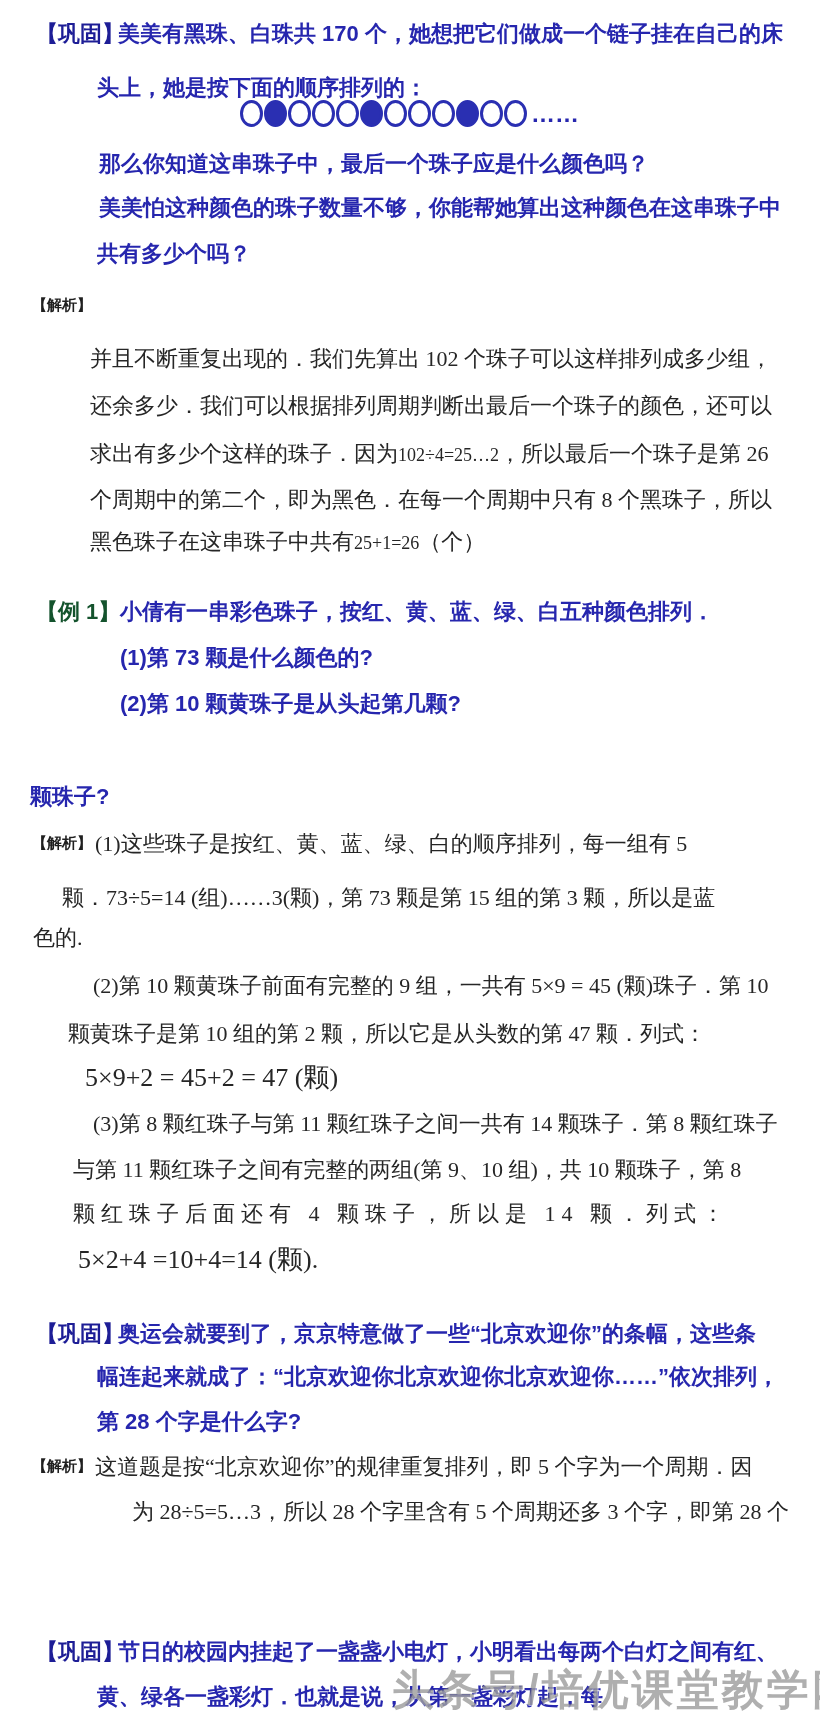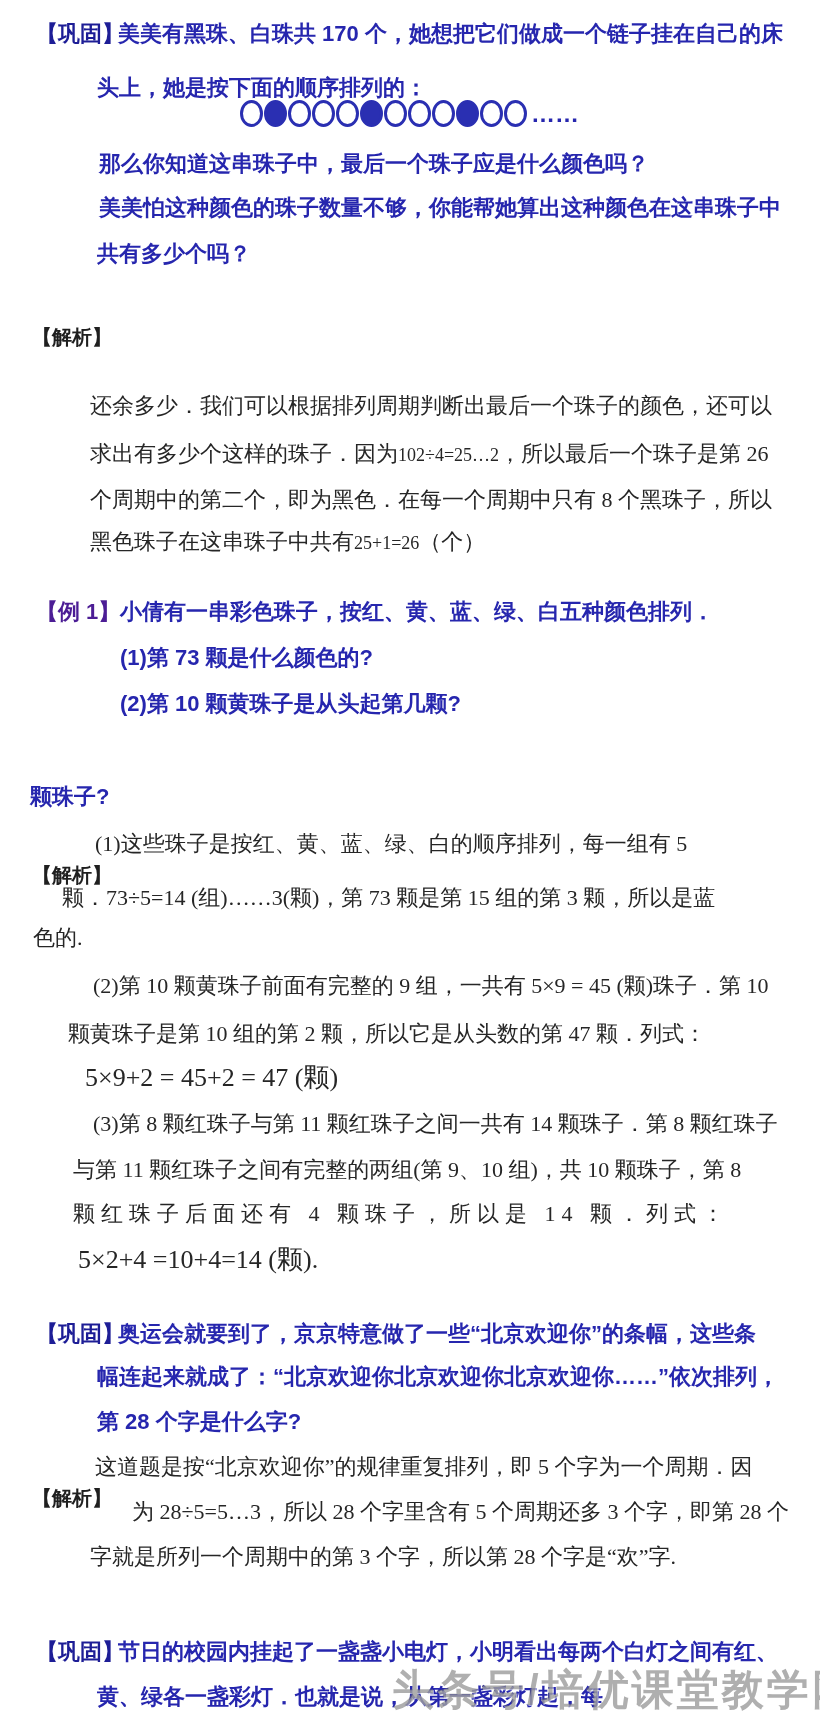--- a/index.html
+++ b/index.html
@@ -20,34 +20,33 @@
   .blue {
     color: #2626ae;
     font-weight: bold;
     font-family: "Liberation Sans", sans-serif;
   }
   .label-blue {
     color: #1d1d96;
     font-weight: bold;
   }
   .label-red {
-    color: #4c1d95;
+    color: #14532d;
     font-weight: bold;
   }
   .black {
     color: #262626;
     font-weight: normal;
     font-family: "Liberation Serif", serif;
   }
   .label-analysis {
-    font-size: 20px;
+    font-size: 15px;
     font-weight: bold;
     color: #1f1f1f;
     font-family: "Liberation Serif", serif;
-    margin-top: 29px;
   }
   .math {
     font-family: "Liberation Serif", serif;
     font-size: 26px;
     color: #262626;
   }
   .math-inline {
     font-family: "Liberation Serif", serif;
     font-size: 18px;
   }
@@ -111,20 +110,21 @@
         <span class="bead"></span>
       </span>
     <span class="bead-ellipsis">……</span>
   </div>
 
   <div class="line blue" style="top:150px; left:99px;">那么你知道这串珠子中，最后一个珠子应是什么颜色吗？</div>
   <div class="line blue" style="top:194px; left:99px;">美美怕这种颜色的珠子数量不够，你能帮她算出这种颜色在这串珠子中</div>
   <div class="line blue" style="top:240px; left:97px;">共有多少个吗？</div>
 
   <div class="line label-analysis" style="top:296px; left:32px;">【解析】</div>
+  <div class="line black" style="top:345px; left:90px;">并且不断重复出现的．我们先算出 102 个珠子可以这样排列成多少组，</div>
   <div class="line black" style="top:392px; left:90px;">还余多少．我们可以根据排列周期判断出最后一个珠子的颜色，还可以</div>
   <div class="line black" style="top:440px; left:90px;">
     <span>求出有多少个这样的珠子．因为</span><span class="math-inline">102÷4=25…2</span><span>，所以最后一个珠子是第 26</span>
   </div>
   <div class="line black" style="top:486px; left:90px;">个周期中的第二个，即为黑色．在每一个周期中只有 8 个黑珠子，所以</div>
   <div class="line black" style="top:528px; left:90px;">
     <span>黑色珠子在这串珠子中共有</span><span class="math-inline">25+1=26</span><span>（个）</span>
   </div>
 
   <div class="line label-red" style="top:598px; left:36px;">【例 1】</div>
@@ -146,21 +146,20 @@
   <div class="line math" style="top:1244px; left:78px;">5×2+4 =10+4=14 (颗).</div>
 
   <div class="line blue label-blue" style="top:1320px; left:36px;">【巩固】</div>
   <div class="line blue" style="top:1320px; left:118px;">奥运会就要到了，京京特意做了一些“北京欢迎你”的条幅，这些条</div>
   <div class="line blue" style="top:1363px; left:97px;">幅连起来就成了：“北京欢迎你北京欢迎你北京欢迎你……”依次排列，</div>
   <div class="line blue" style="top:1408px; left:97px;">第 28 个字是什么字?</div>
 
   <div class="line label-analysis" style="top:1457px; left:32px;">【解析】</div>
   <div class="line black" style="top:1453px; left:95px;">这道题是按“北京欢迎你”的规律重复排列，即 5 个字为一个周期．因</div>
   <div class="line black" style="top:1498px; left:90px;margin-left:42px;">为 28÷5=5…3，所以 28 个字里含有 5 个周期还多 3 个字，即第 28 个</div>
-  <div class="line black" style="top:1543px; left:90px;">字就是所列一个周期中的第 3 个字，所以第 28 个字是“欢”字.</div>
 
   <div class="line blue label-blue" style="top:1638px; left:36px;">【巩固】</div>
   <div class="line blue" style="top:1638px; left:118px;">节日的校园内挂起了一盏盏小电灯，小明看出每两个白灯之间有红、</div>
   <div class="line blue" style="top:1683px; left:97px;">黄、绿各一盏彩灯．也就是说，从第一盏彩灯起，每</div>
 
   <div class="watermark" style="top:1662px; left:392px;">头条号/培优课堂教学网</div>
 
 </div>
 
 </body></html>

